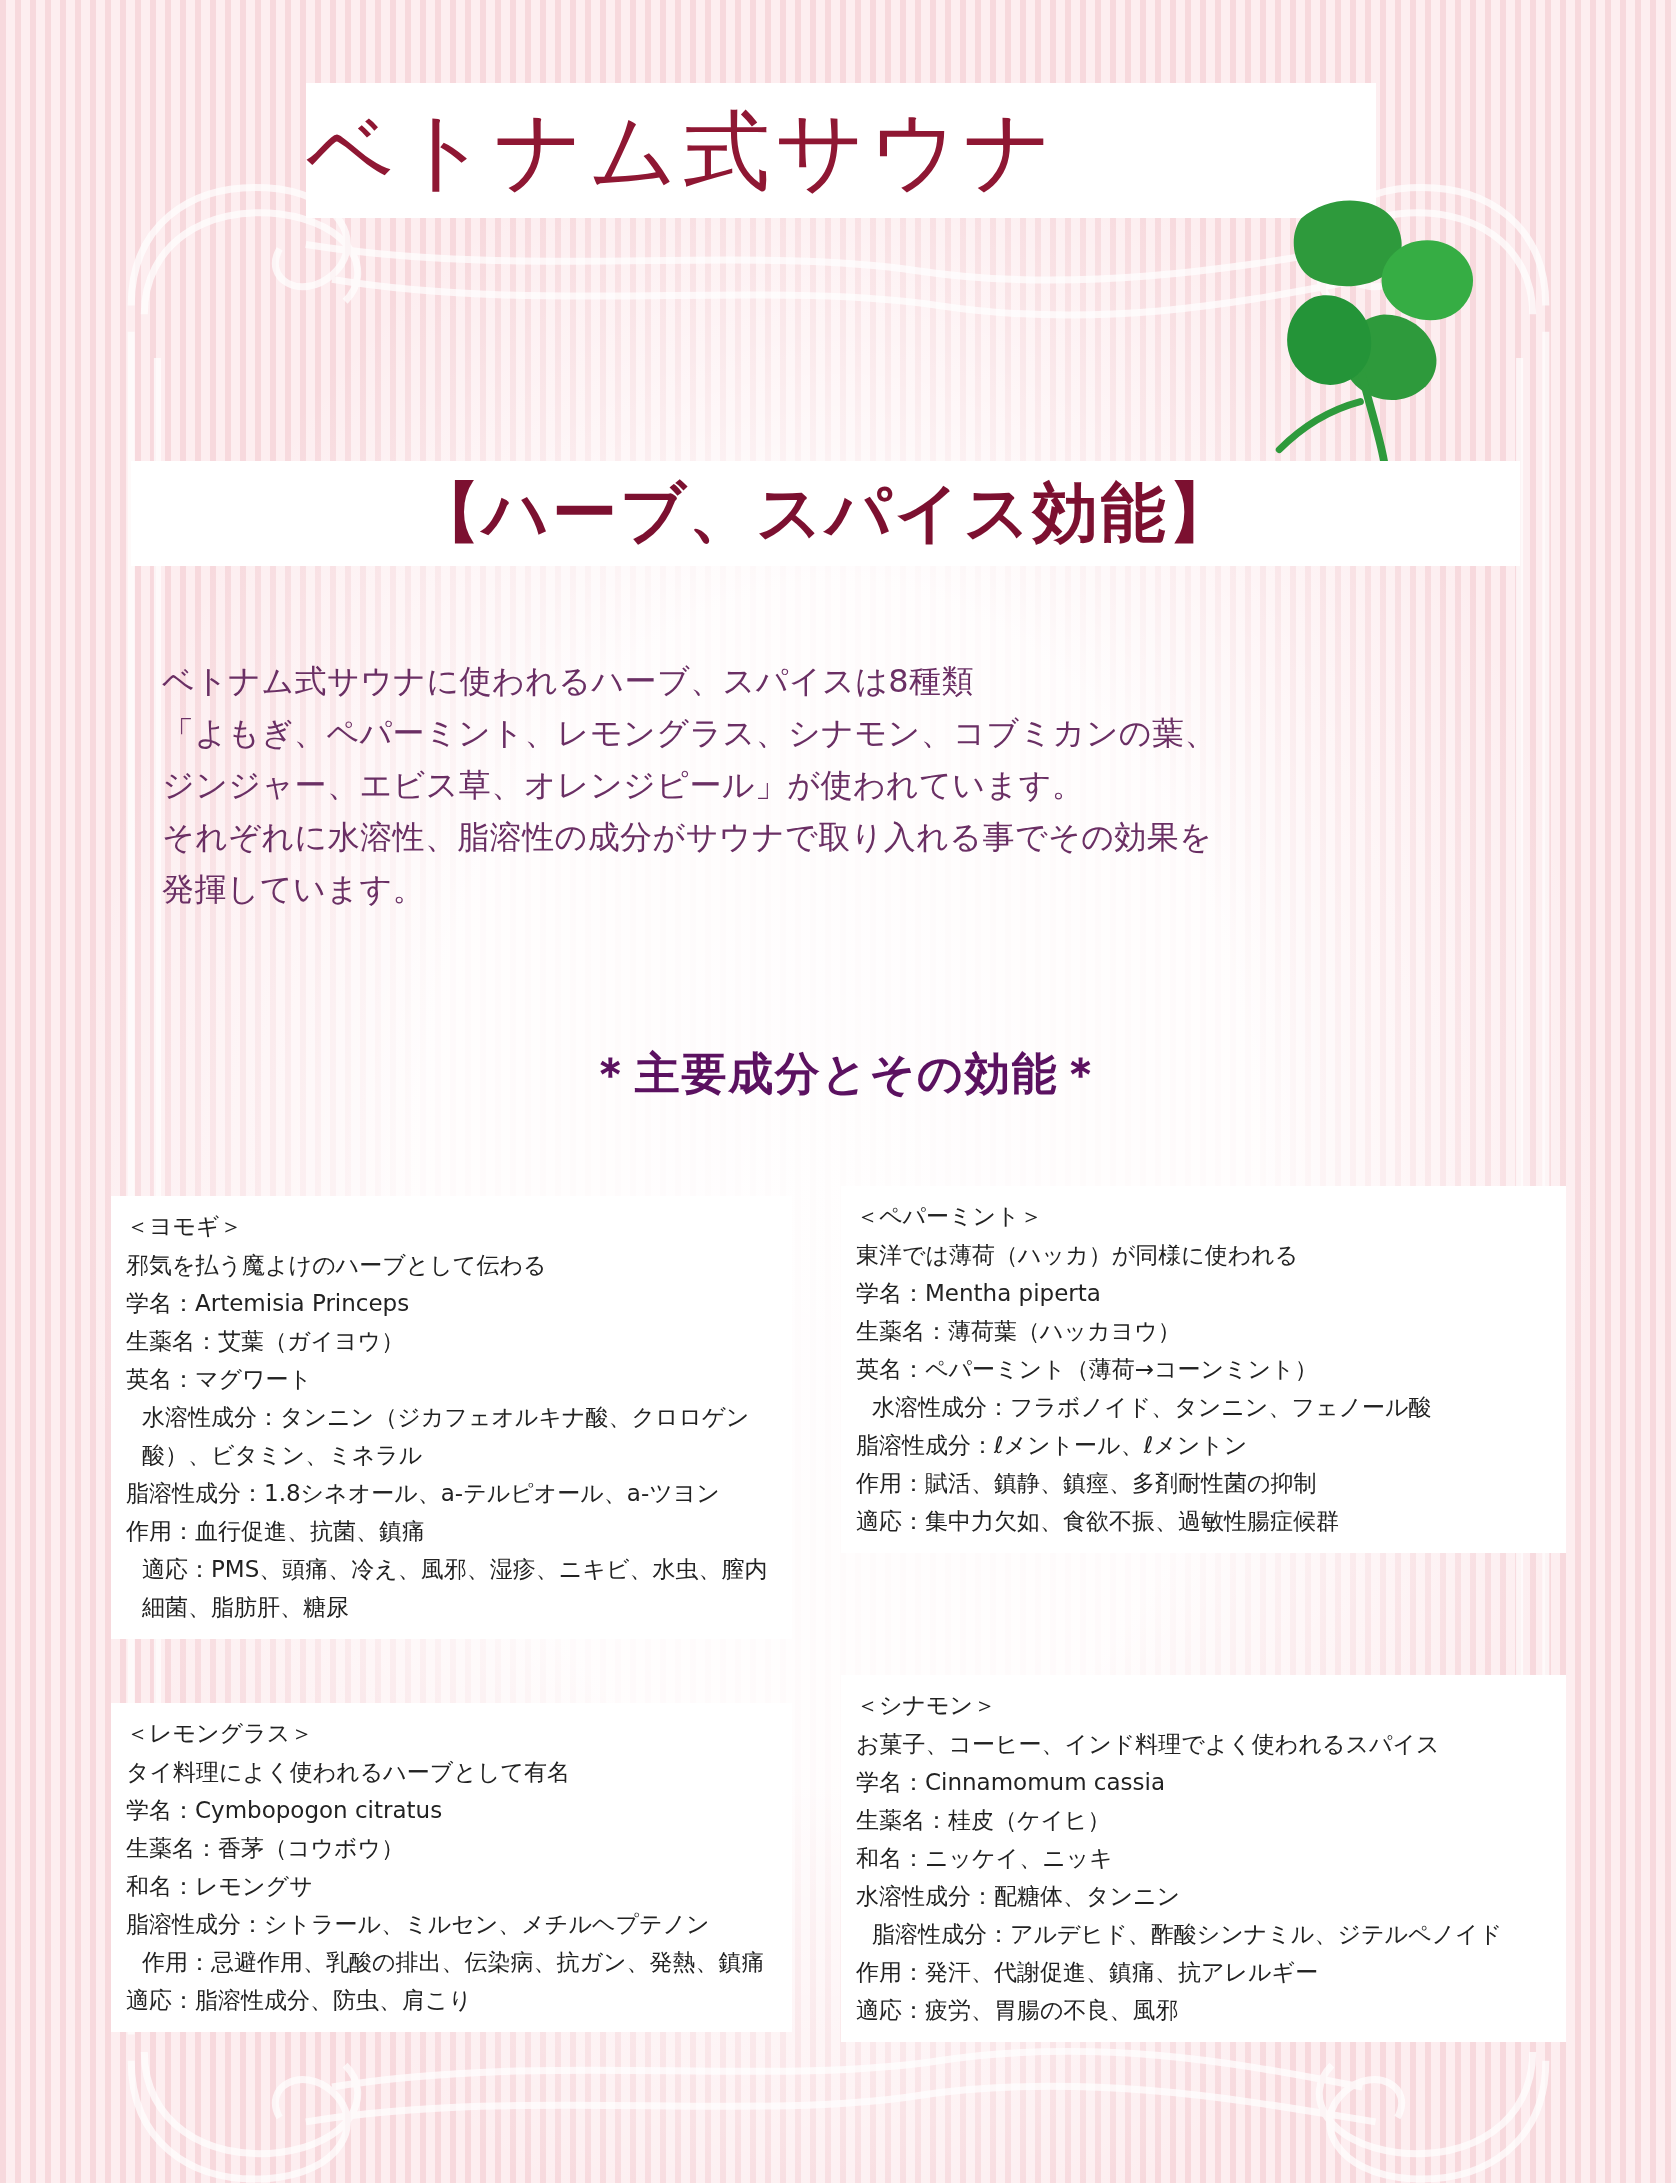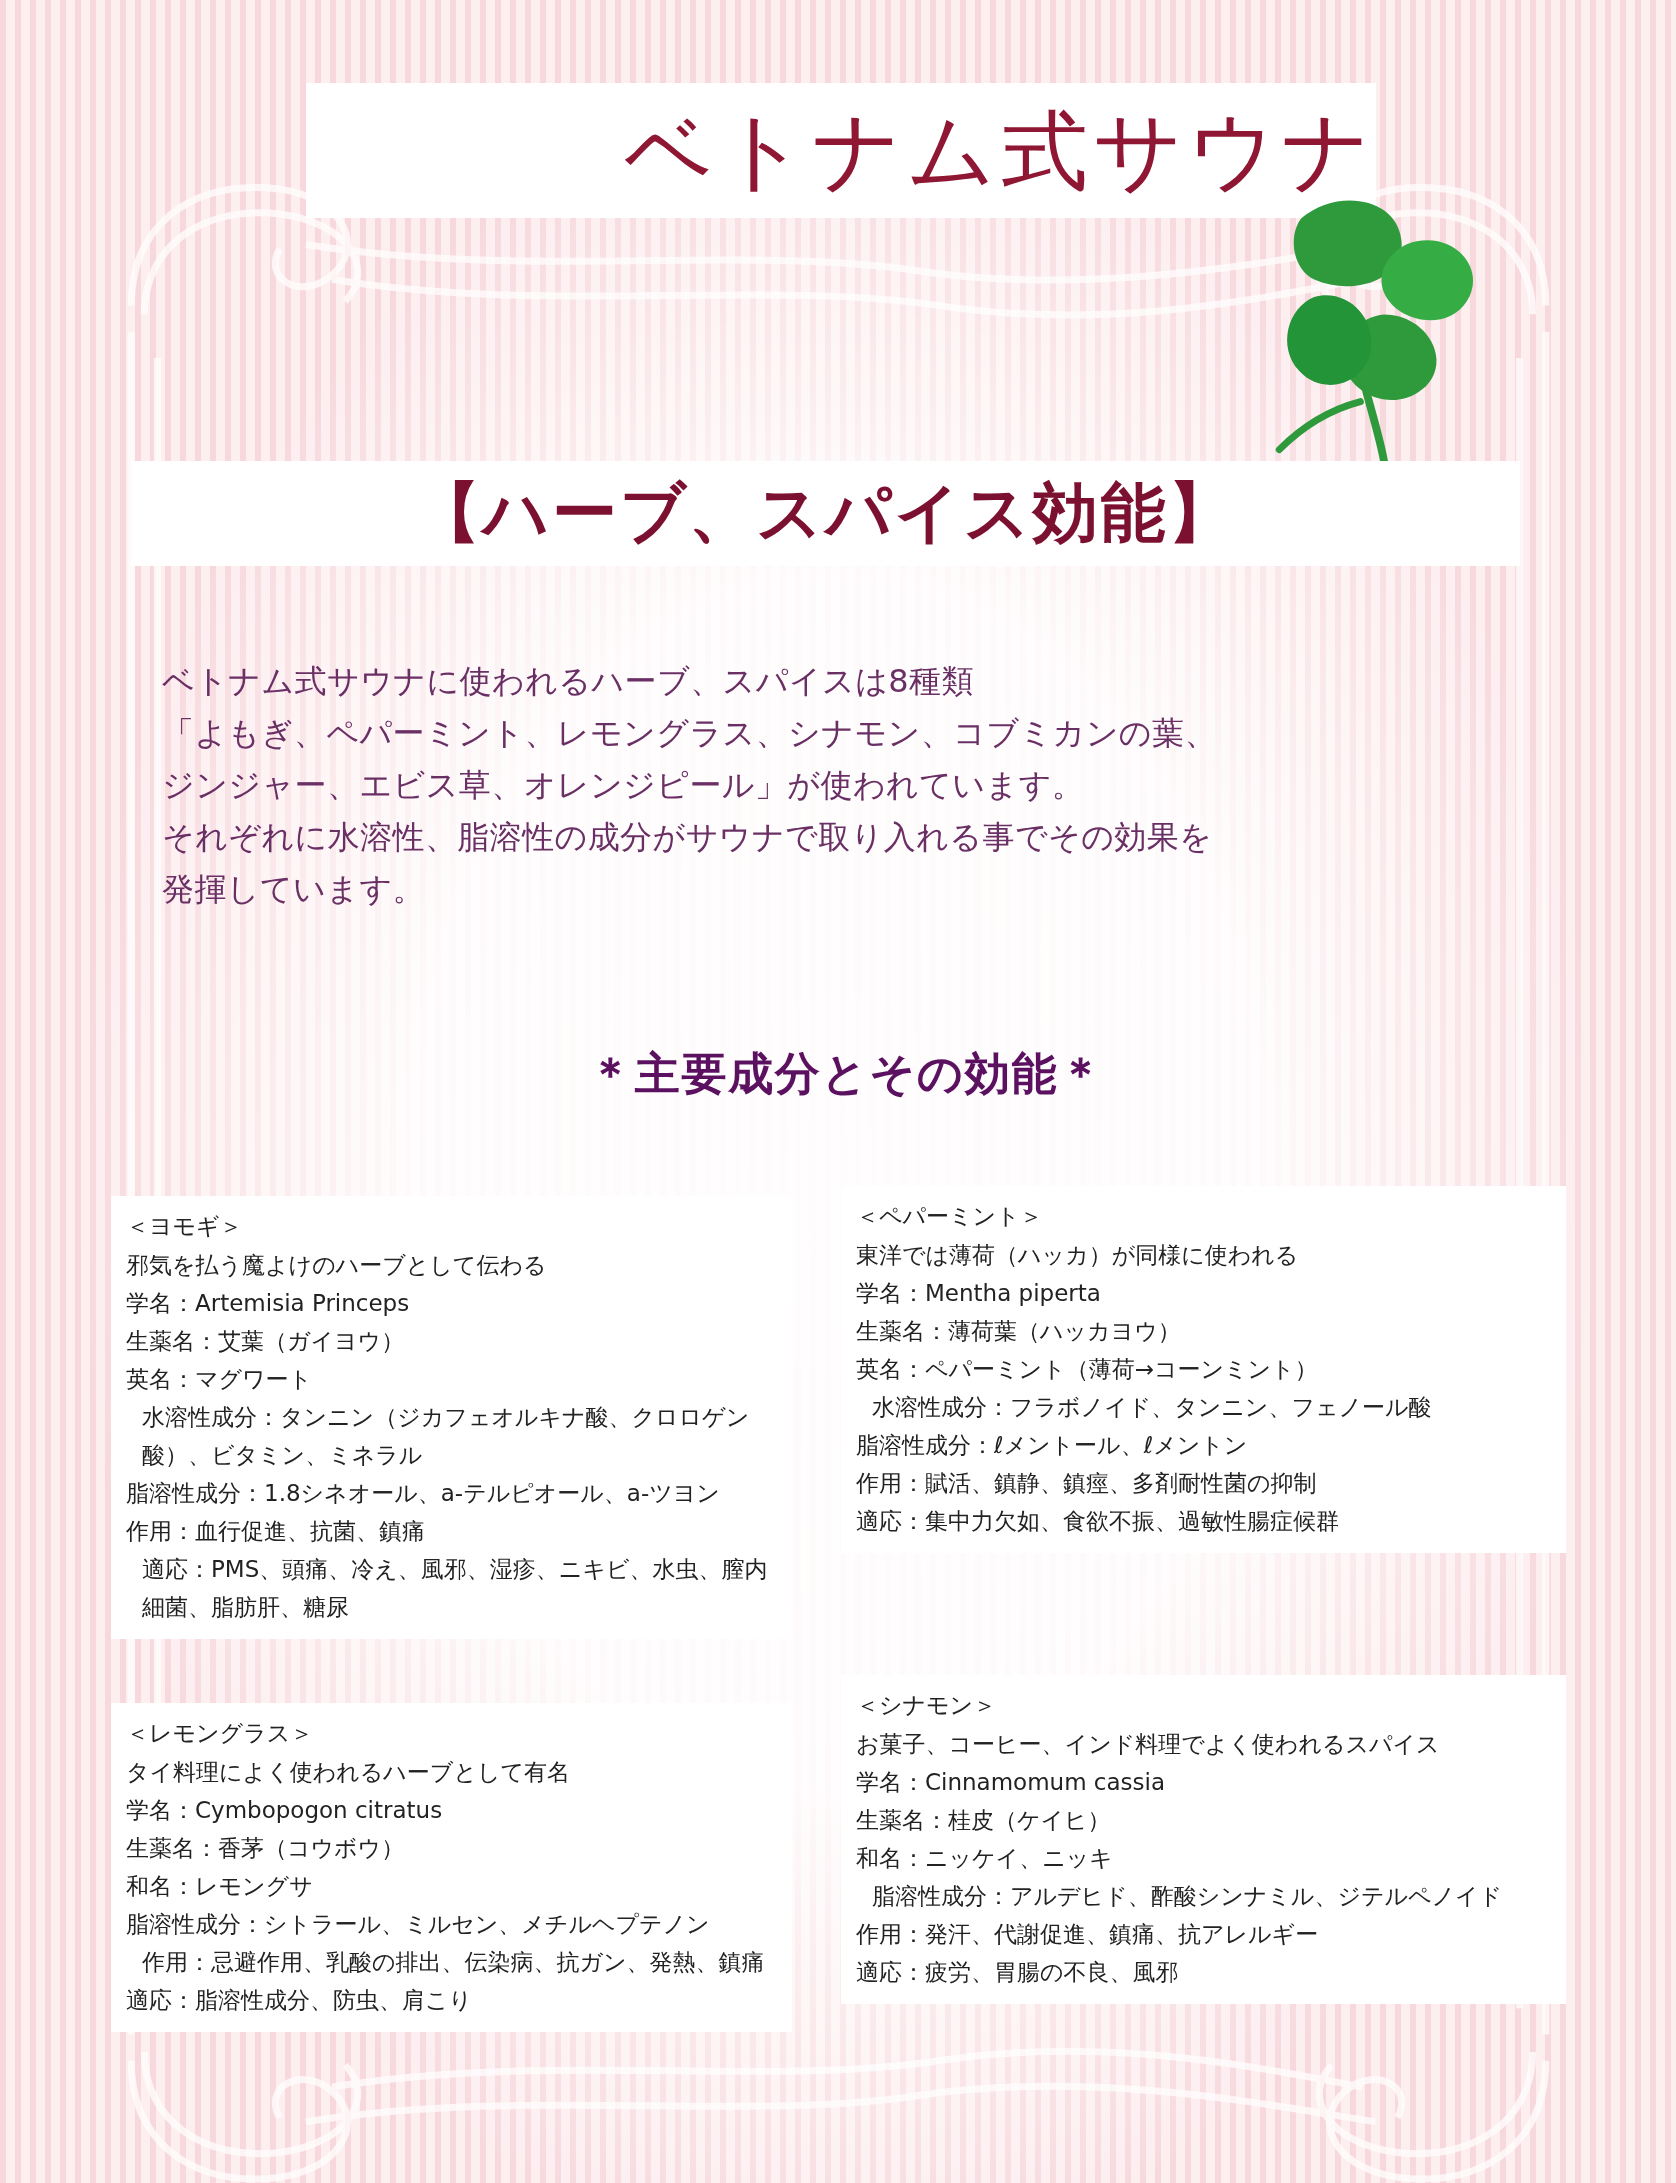--- a/index.html
+++ b/index.html
@@ -63,21 +63,21 @@
     height: 135px;
     background: #ffffff;
   }
   .title-text {
     position: absolute;
     left: 306px;
     top: 81px;
     width: 1070px;
     height: 140px;
     line-height: 140px;
-    text-align: right;
+    text-align: left;
     font-size: 87px;
     letter-spacing: 5.2px;
     color: #8f1733;
     font-family: "DejaVu Sans", sans-serif;
     font-weight: 400;
     white-space: nowrap;
   }
 
   
   .clover {
@@ -265,19 +265,20 @@
     <div class="line wrap">作用：忌避作用、乳酸の排出、伝染病、抗ガン、発熱、鎮痛</div>
     <div class="line">適応：脂溶性成分、防虫、肩こり</div>
   </div>
 
   <div class="card card-cinnamon">
     <div class="name">＜シナモン＞</div>
     <div class="line">お菓子、コーヒー、インド料理でよく使われるスパイス</div>
     <div class="line">学名：Cinnamomum cassia</div>
     <div class="line">生薬名：桂皮（ケイヒ）</div>
     <div class="line">和名：ニッケイ、ニッキ</div>
+    <div class="line">水溶性成分：配糖体、タンニン</div>
     <div class="line wrap">脂溶性成分：アルデヒド、酢酸シンナミル、ジテルペノイド</div>
     <div class="line">作用：発汗、代謝促進、鎮痛、抗アレルギー</div>
     <div class="line">適応：疲労、胃腸の不良、風邪</div>
   </div>
 
 </div>
 
 
 </body></html>

